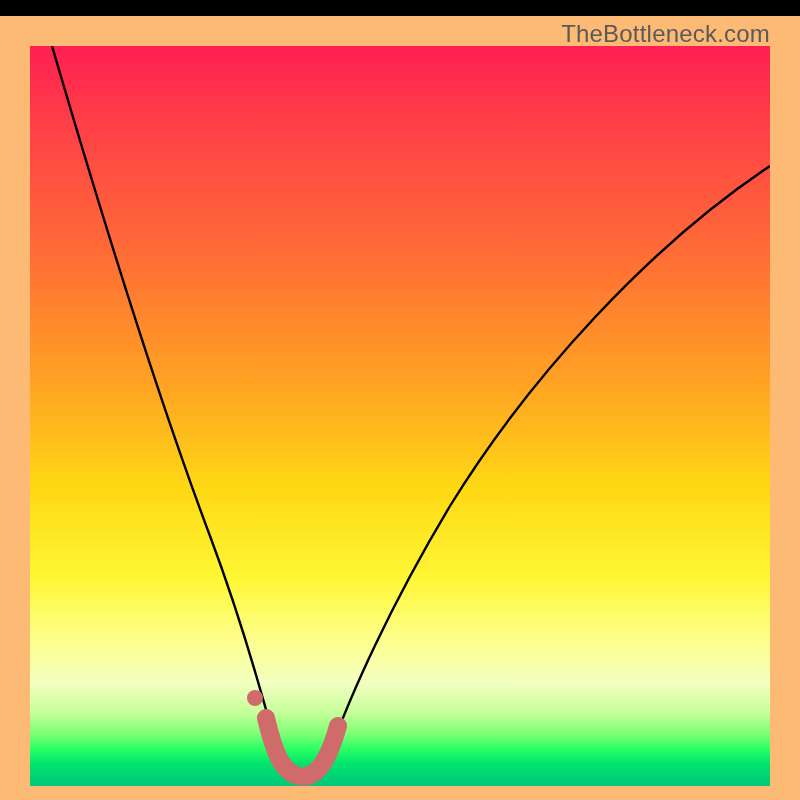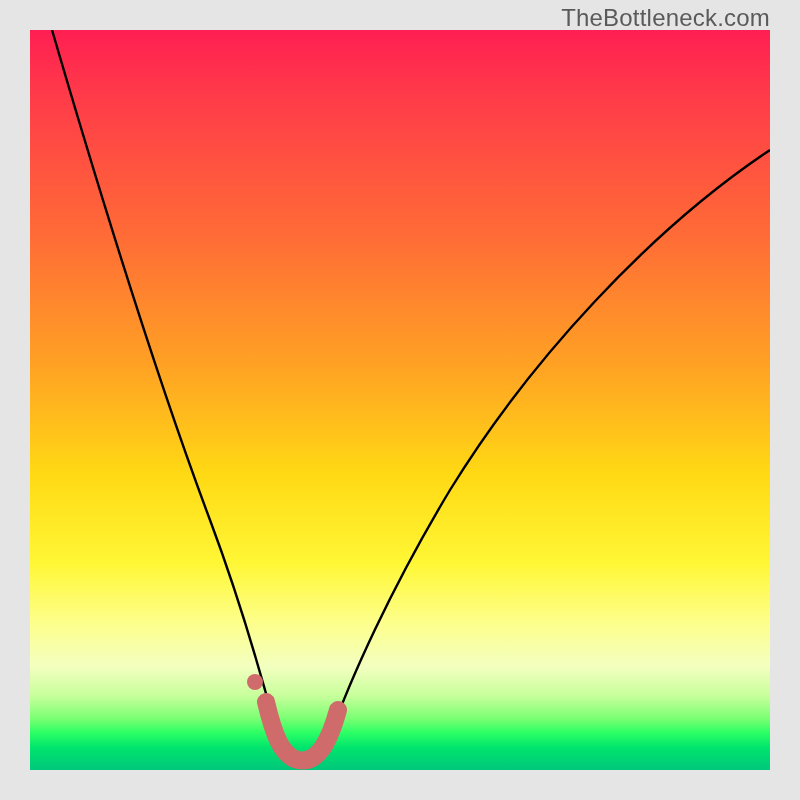--- a/index.html
+++ b/index.html
@@ -7,21 +7,22 @@
     padding: 0;
     width: 800px;
     height: 800px;
     overflow: hidden;
     background: #000;
     font-family: Arial, Helvetica, sans-serif;
   }
   .frame {
     position: absolute;
     inset: 0;
-    background: #e5e5e5;
+    background: #fdba74;
+    margin-top: 16px;
   }
   .plot-area {
     position: absolute;
     left: 30px;
     top: 30px;
     width: 740px;
     height: 740px;
     overflow: hidden;
   }
   .gradient {

